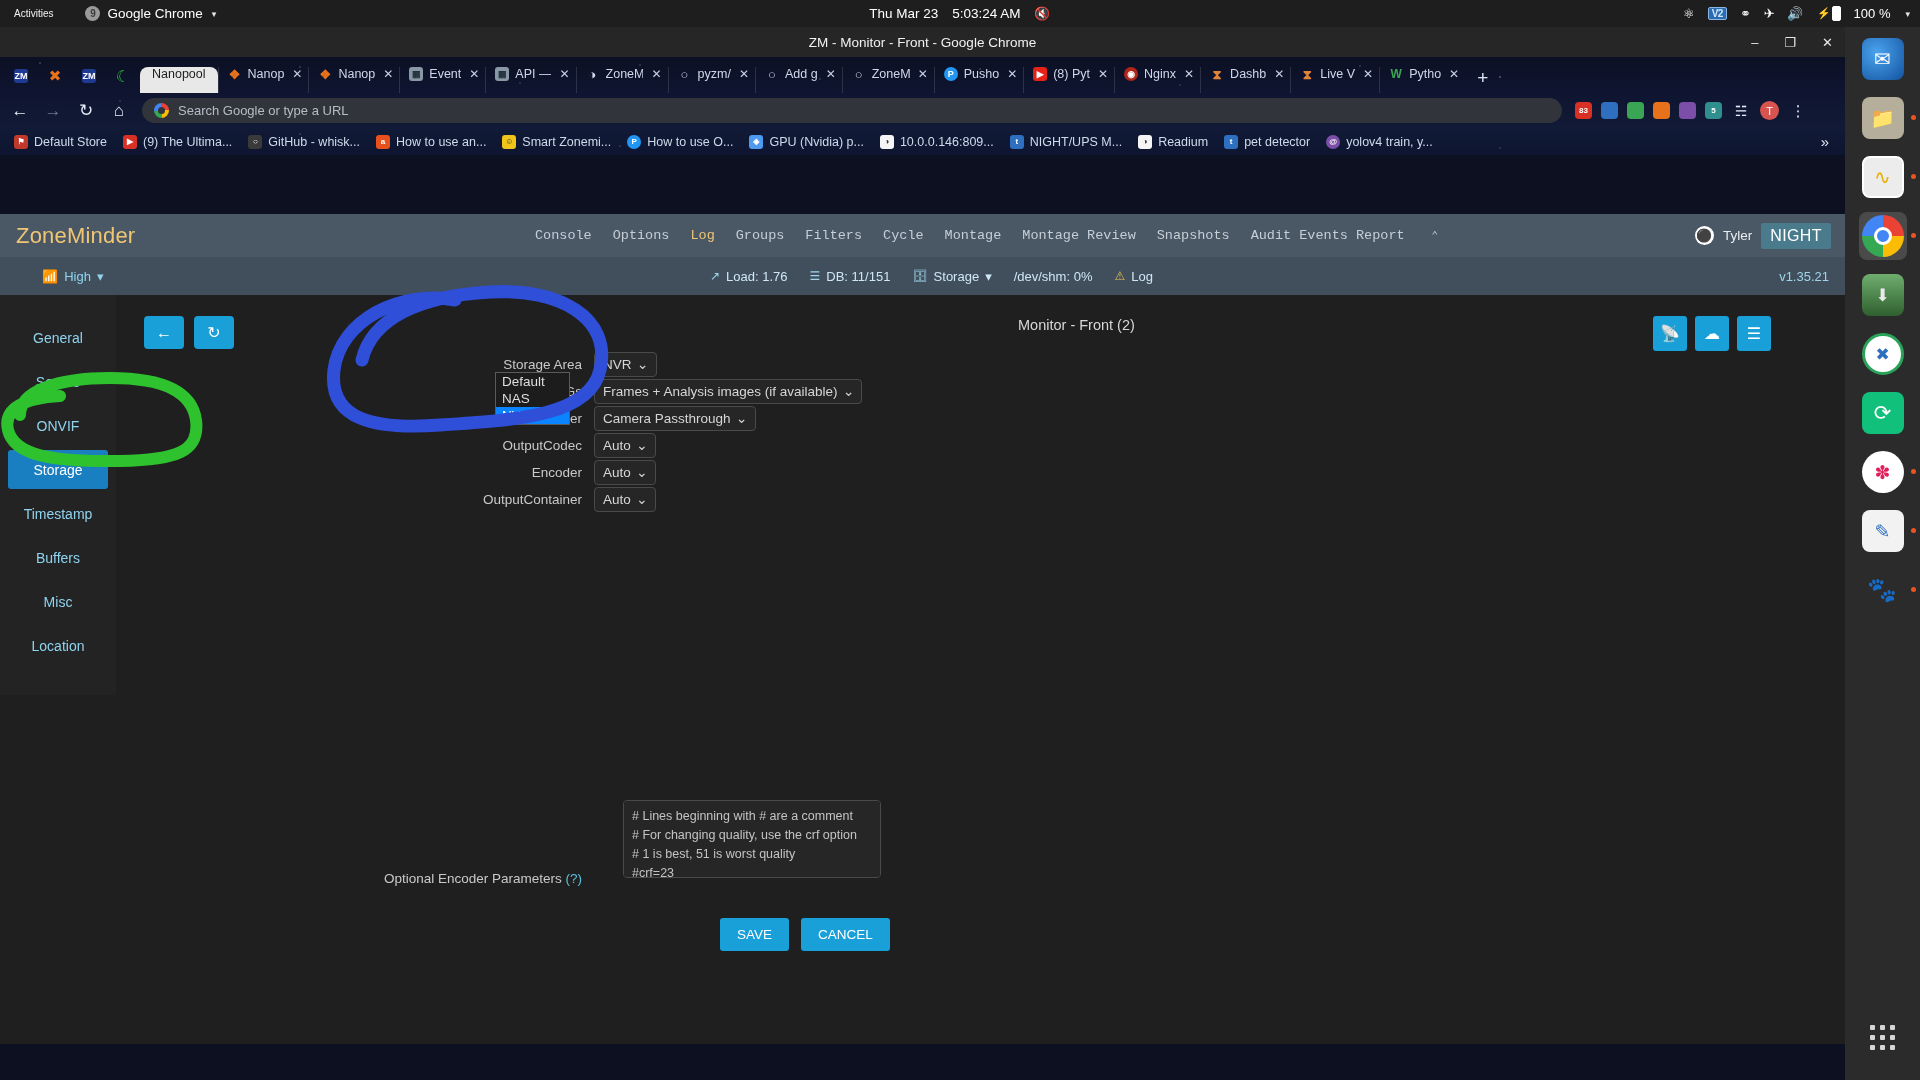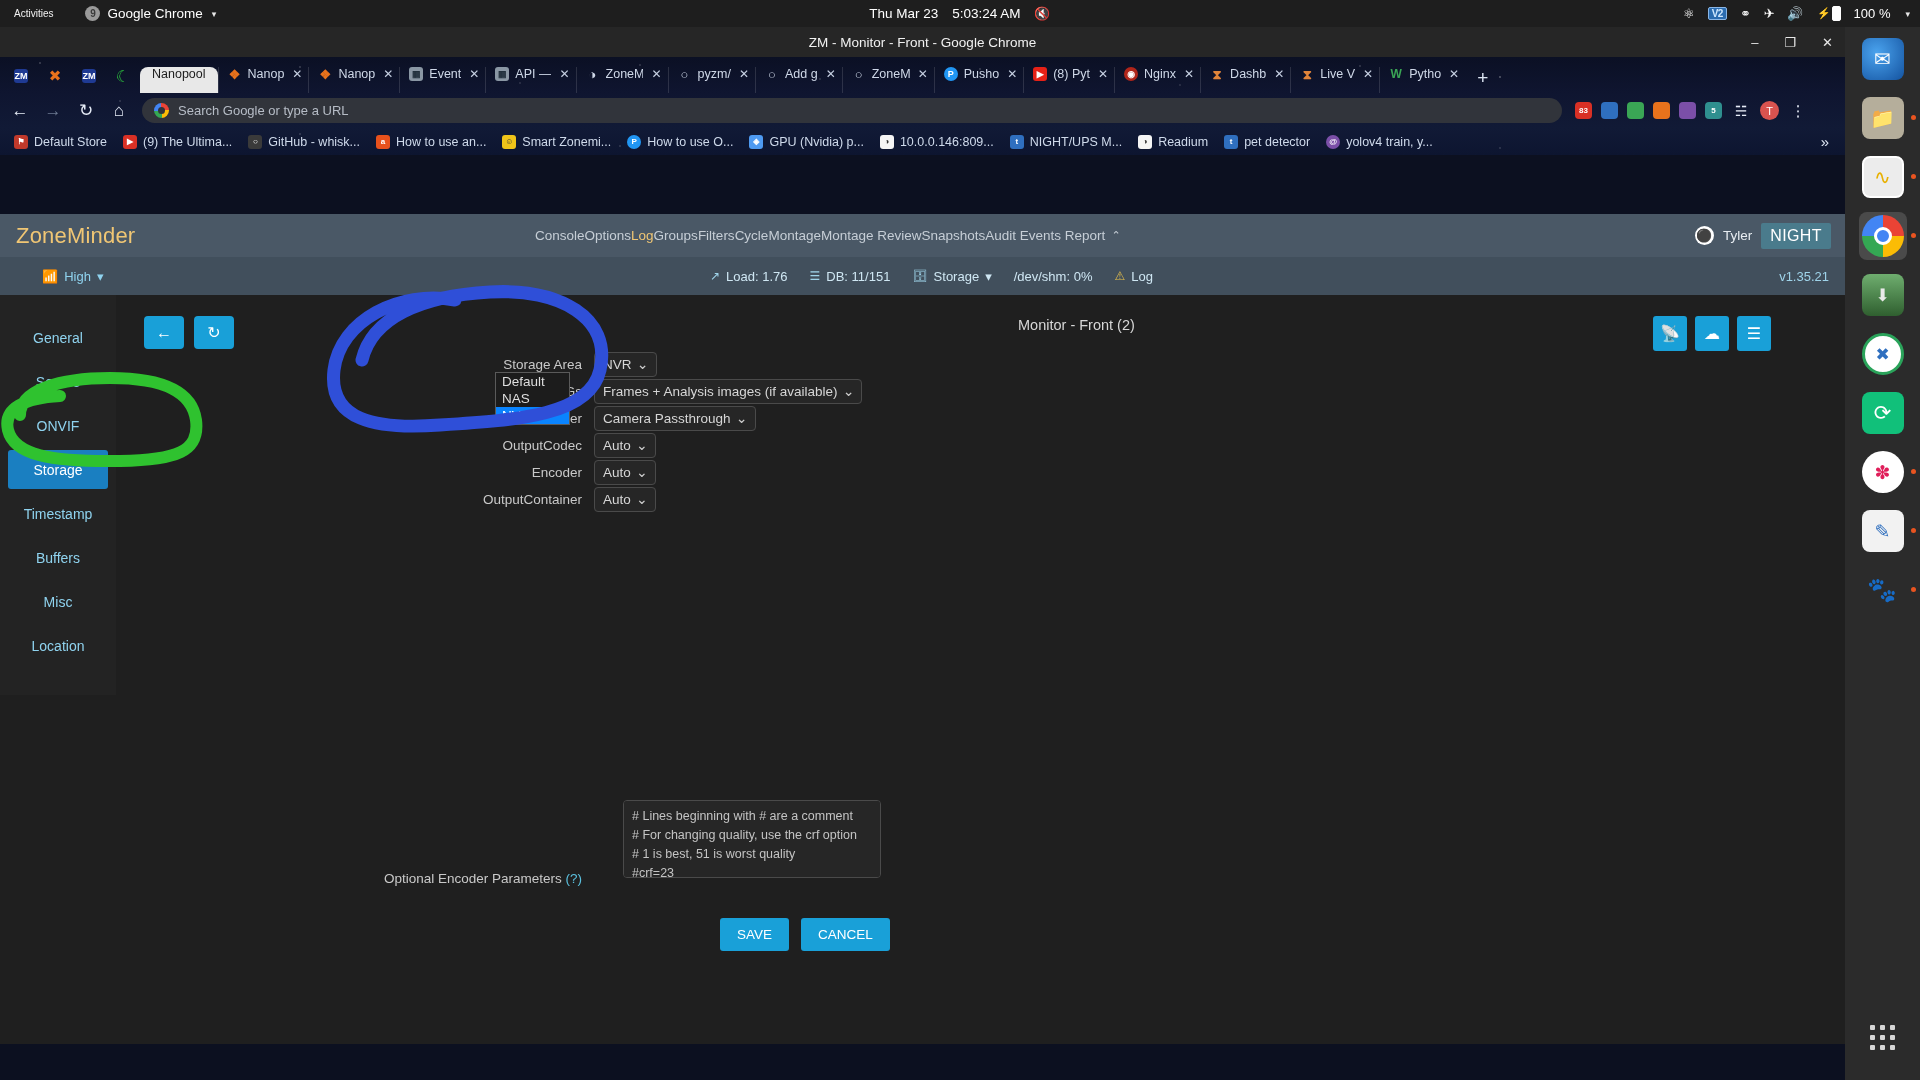--- a/index.html
+++ b/index.html
@@ -186,21 +186,21 @@
   #zm-header {
     height:43px; background:#4a5866; position:relative;
     display:flex; align-items:center;
   }
   #zm-logo {
     position:absolute; left:16px; top:9px;
     color:#f0c674; font-size:22px; letter-spacing:.2px;
   }
   #zm-nav {
     position:absolute; left:535px; top:0; height:43px;
-    display:flex; align-items:center; font-size:13.5px;
+    display:flex; align-items:center; gap:21px; font-size:13.5px;font-family:Liberation Mono, monospace;
   }
   #zm-nav a { color:#c6ced6; text-decoration:none; }
   #zm-nav a.active { color:#f0c674; }
   #zm-nav .chev { color:#c6ced6; font-size:11px; margin-left:6px;}
   #zm-user {
     position:absolute; right:14px; top:0; height:43px;
     display:flex; align-items:center; gap:9px;
   }
   .user-circle{
     width:19px;height:19px;border-radius:50%;background:#fff;color:#4a5866;

